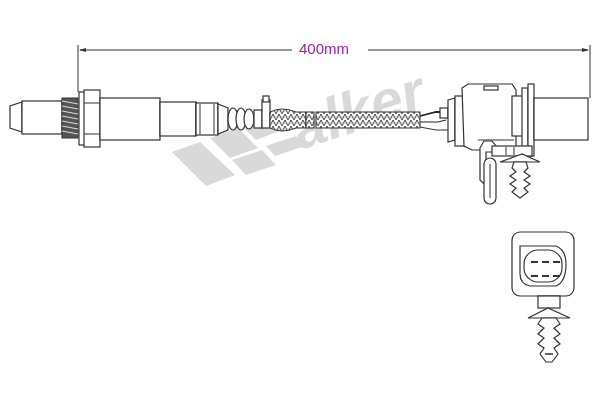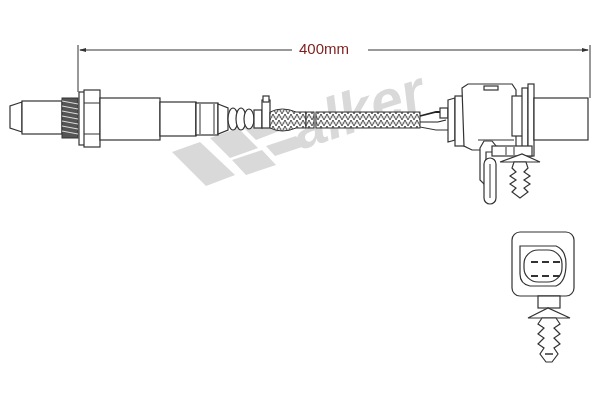--- a/index.html
+++ b/index.html
@@ -1,18 +1,18 @@
 <!DOCTYPE html>
 <html><head>
 <meta charset="utf-8">
 <style>
   html, body { margin: 0; padding: 0; background: #ffffff; }
   body { width: 600px; height: 400px; overflow: hidden; position: relative; font-family: "Liberation Sans", sans-serif; }
   #canvas { position: absolute; left: 0; top: 0; width: 600px; height: 400px; }
-  .dim-label { position: absolute; left: 296px; top: 40px; font-size: 15px; color: #7f1d1d; background: #fff; padding: 0 3px; line-height: 18px; text-align: right; }
+  .dim-label { position: absolute; left: 296px; top: 40px; font-size: 15px; color: #a21caf; background: #fff; padding: 0 3px; line-height: 18px; text-align: right; }
   .stroke { stroke: #333; stroke-width: 1.2; fill: #fff; }
   .thin { stroke: #333; stroke-width: 1; fill: none; }
 </style>
 </head>
 <body>
 
 <svg id="canvas" viewBox="0 0 600 400" xmlns="http://www.w3.org/2000/svg">
   <defs>
     <pattern id="braid" width="6" height="6" patternUnits="userSpaceOnUse">
       <rect width="6" height="6" fill="#fff"></rect>

